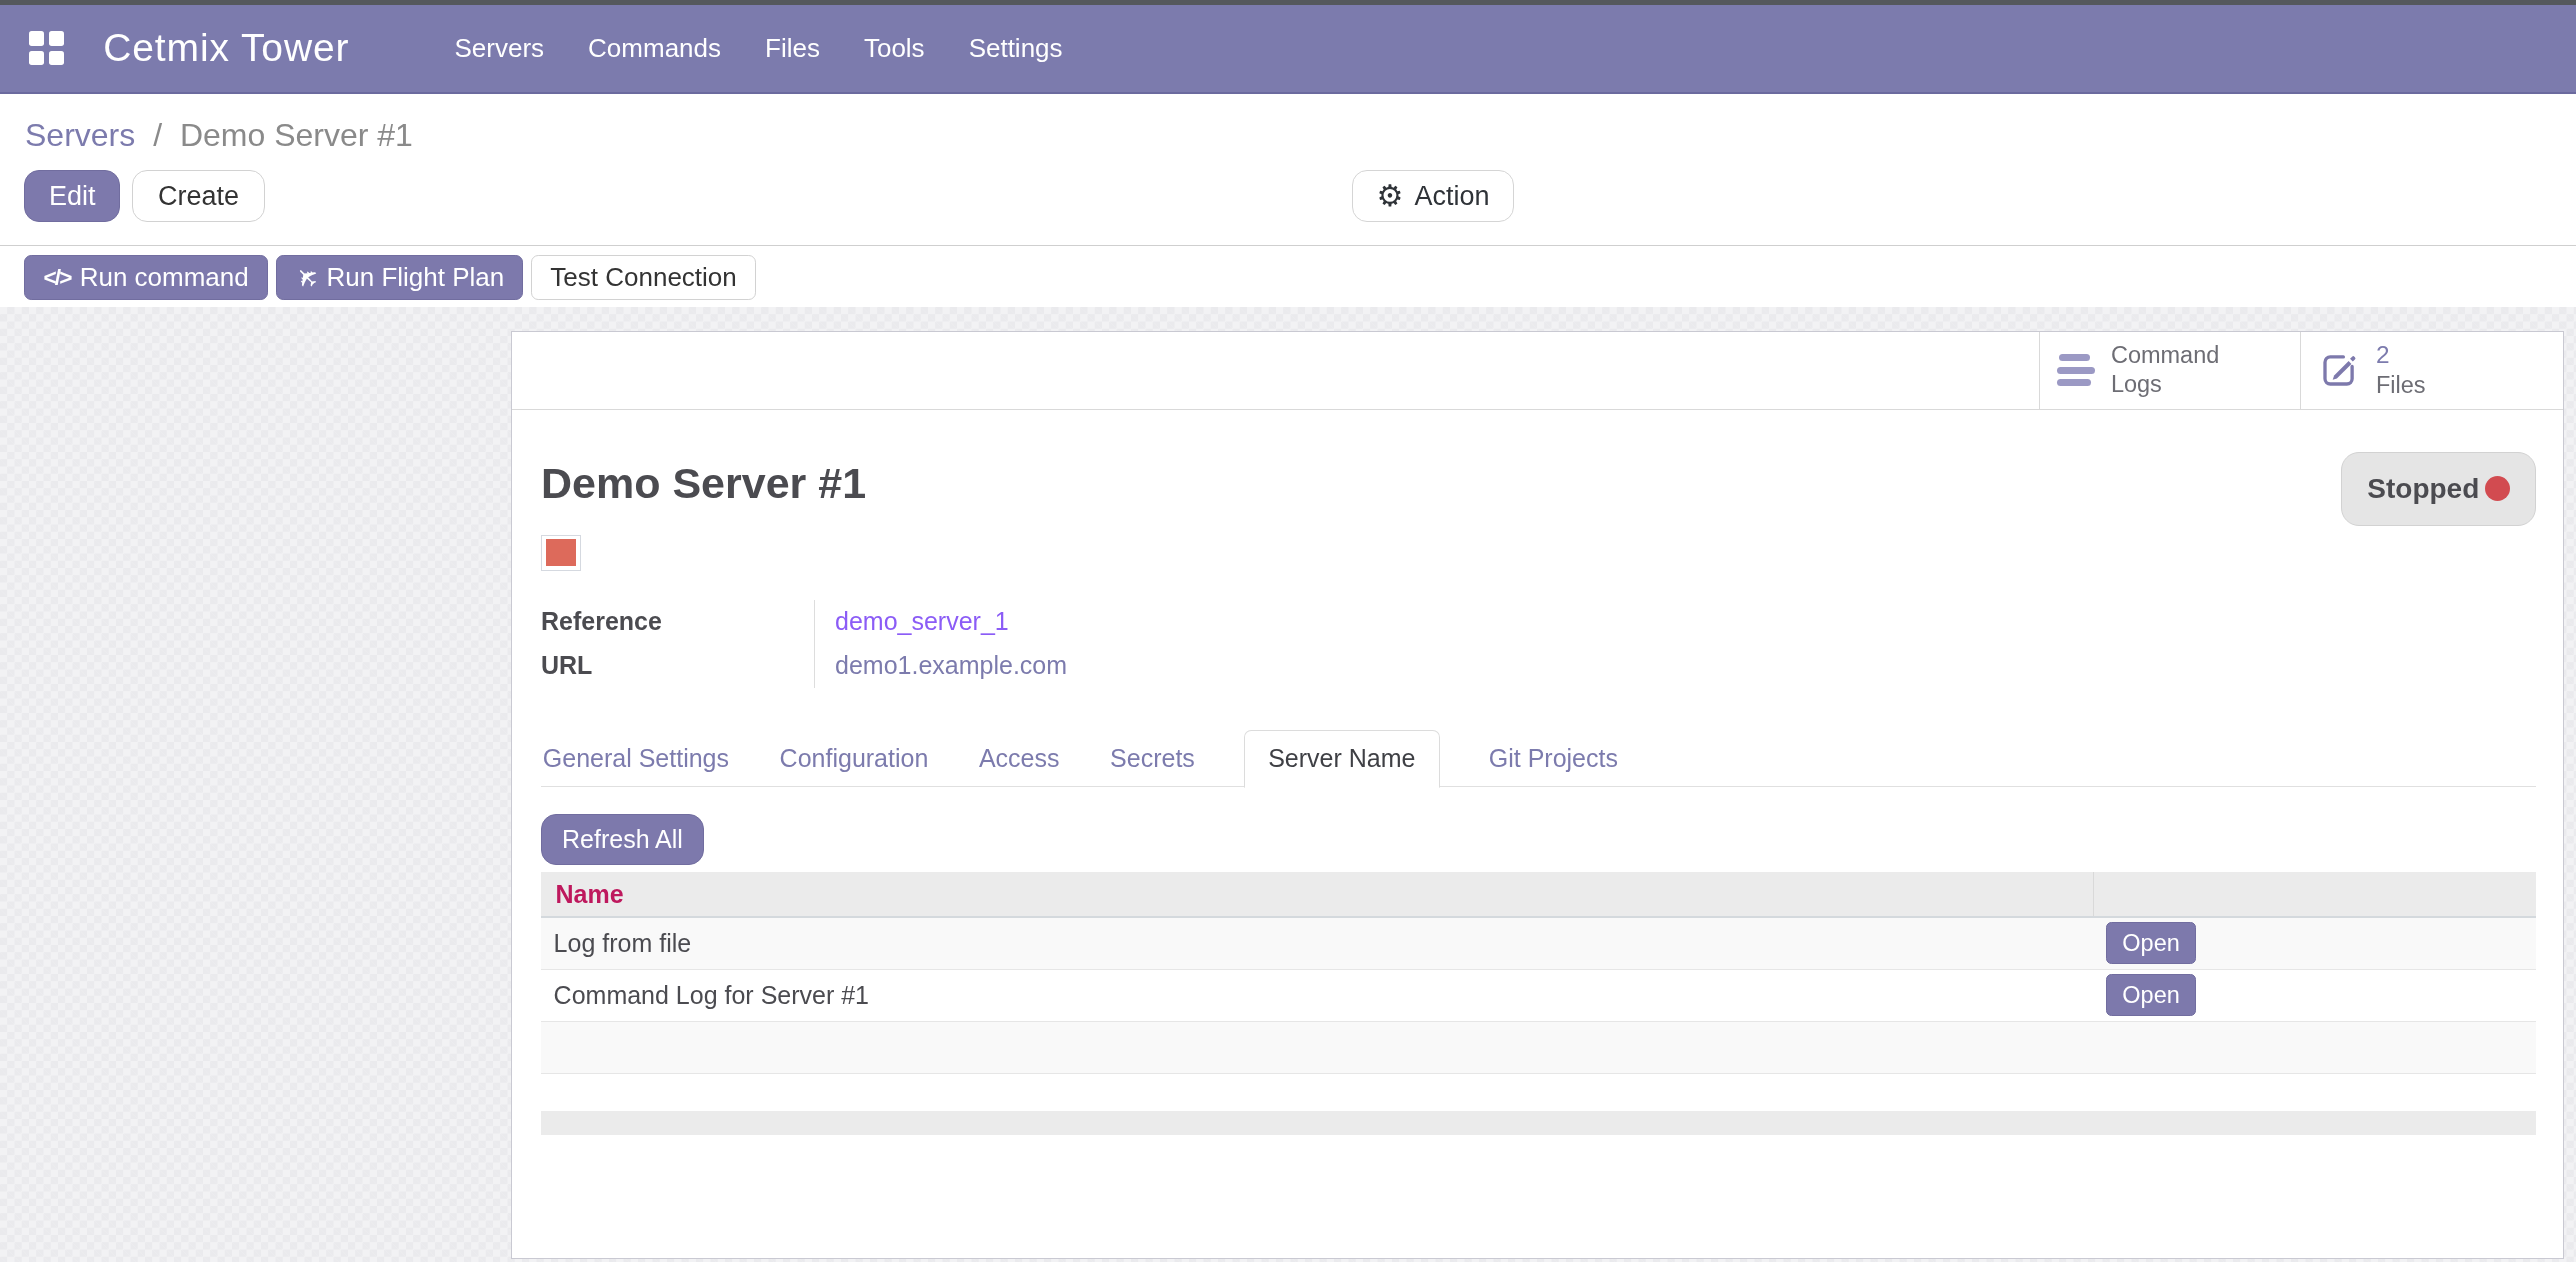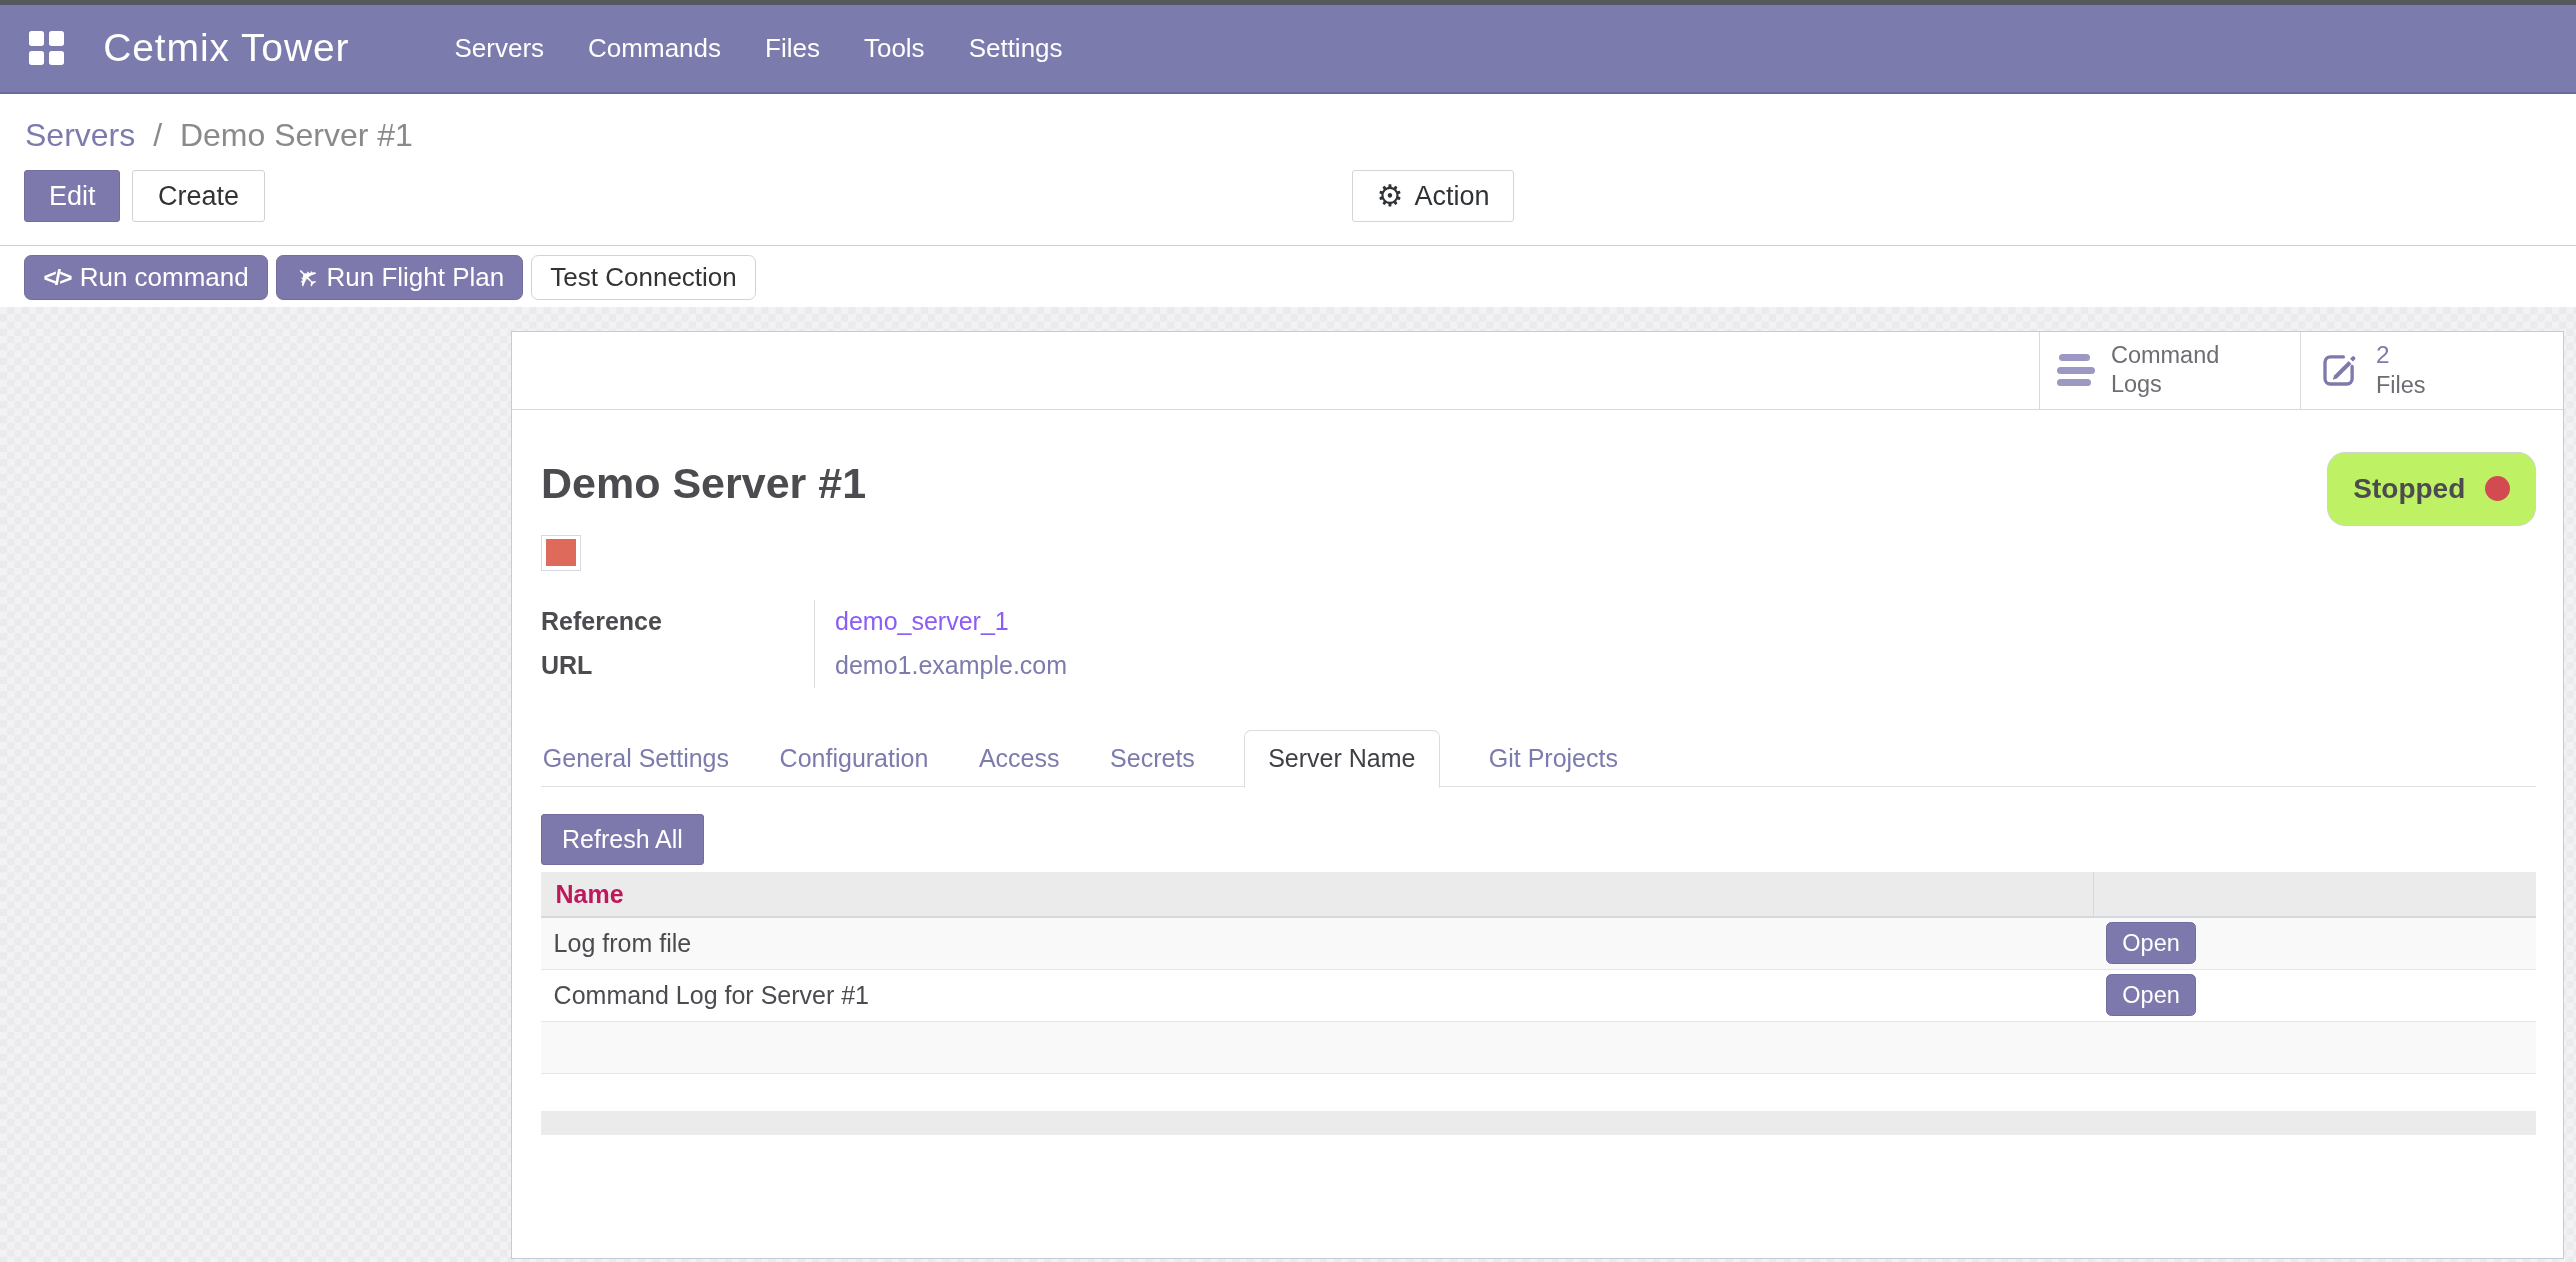--- a/index.html
+++ b/index.html
@@ -30,21 +30,21 @@
   .nav-item { color:#fff; font-size:26px; cursor:pointer; white-space:nowrap; }
 
   
   .breadcrumb { padding:23.5px 0 0 25px; font-size:32px; flex-shrink:0; }
   .crumb-link { color:var(--c-link,#7c7bad); cursor:pointer; }
   .crumb-sep { color:#8a8a8a; margin:0 9px; }
   .crumb-current { color:#8a8a8a; }
 
   .btn {
     display:inline-flex; align-items:center; justify-content:center;
-    font-size:27px; border-radius:3px; cursor:pointer;
+    font-size:27px; border-radius:15px; cursor:pointer;
     border:1.8px solid transparent; white-space:nowrap;
   }
   .btn-primary { background:var(--c-primary,#7d79ac); color:#fff; border-color:#716d9f; }
   .btn-default { background:#fff; color:#333; border-color:#d2d2d2; }
 
   .action-row { position:relative; padding:16.3px 0 0 24.4px; height:69px; flex-shrink:0; }
   .btn-edit { height:52px; padding:0 23.5px; margin-right:8.1px; }
   .btn-create { height:52px; padding:0 25px; }
   .btn-action { position:absolute; left:1352px; top:16.3px; height:52px; padding:0 23.5px; gap:11px; border-color:#d5d5d5; color:#2f3338; }
   .gear-icon { font-size:30px; line-height:1; }
@@ -84,22 +84,22 @@
   .bars-icon span:nth-child(3){ width:34px; }
   .stat-label { font-size:23.5px; color:#6d6d74; line-height:1.25; max-width:123px; }
   .stat-value { font-size:24.4px; color:var(--c-link,#7c7bad); line-height:1.25; }
   .pencil-square-icon { flex-shrink:0; }
 
   
   .sheet { padding:49px 27px 0 29px; position:relative; }
   .page-title { font-size:43px; font-weight:bold; color:#4b4b50; }
   .status-badge {
     position:absolute; top:42px; right:27px; height:74px;
-    border:1.8px solid #d2d2d2; border-radius:18px; background:#bef264;
-    display:flex; align-items:center; gap:20px; padding:0 25px;
+    border:1.8px solid #d2d2d2; border-radius:18px; background:#e5e5e5;
+    display:flex; align-items:center; gap:6px; padding:0 25px;
   }
   .status-text { font-size:28px; font-weight:bold; color:#4b4b50; }
   .status-dot { width:25px; height:25px; border-radius:50%; background:var(--c-status_dot,#d24b50); }
 
   .swatch { margin-top:27px; width:40px; height:36px; border:1.8px solid #d5d9e0; background:#fff; padding:3.6px; cursor:pointer; }
   .swatch-fill { width:100%; height:100%; background:var(--c-swatch,#dd6a5b); }
 
   .fields { margin-top:29px; display:flex; }
   .field-labels { width:273px; }
   .field-values { border-left:1.8px solid #dddddd; padding-left:20px; }

